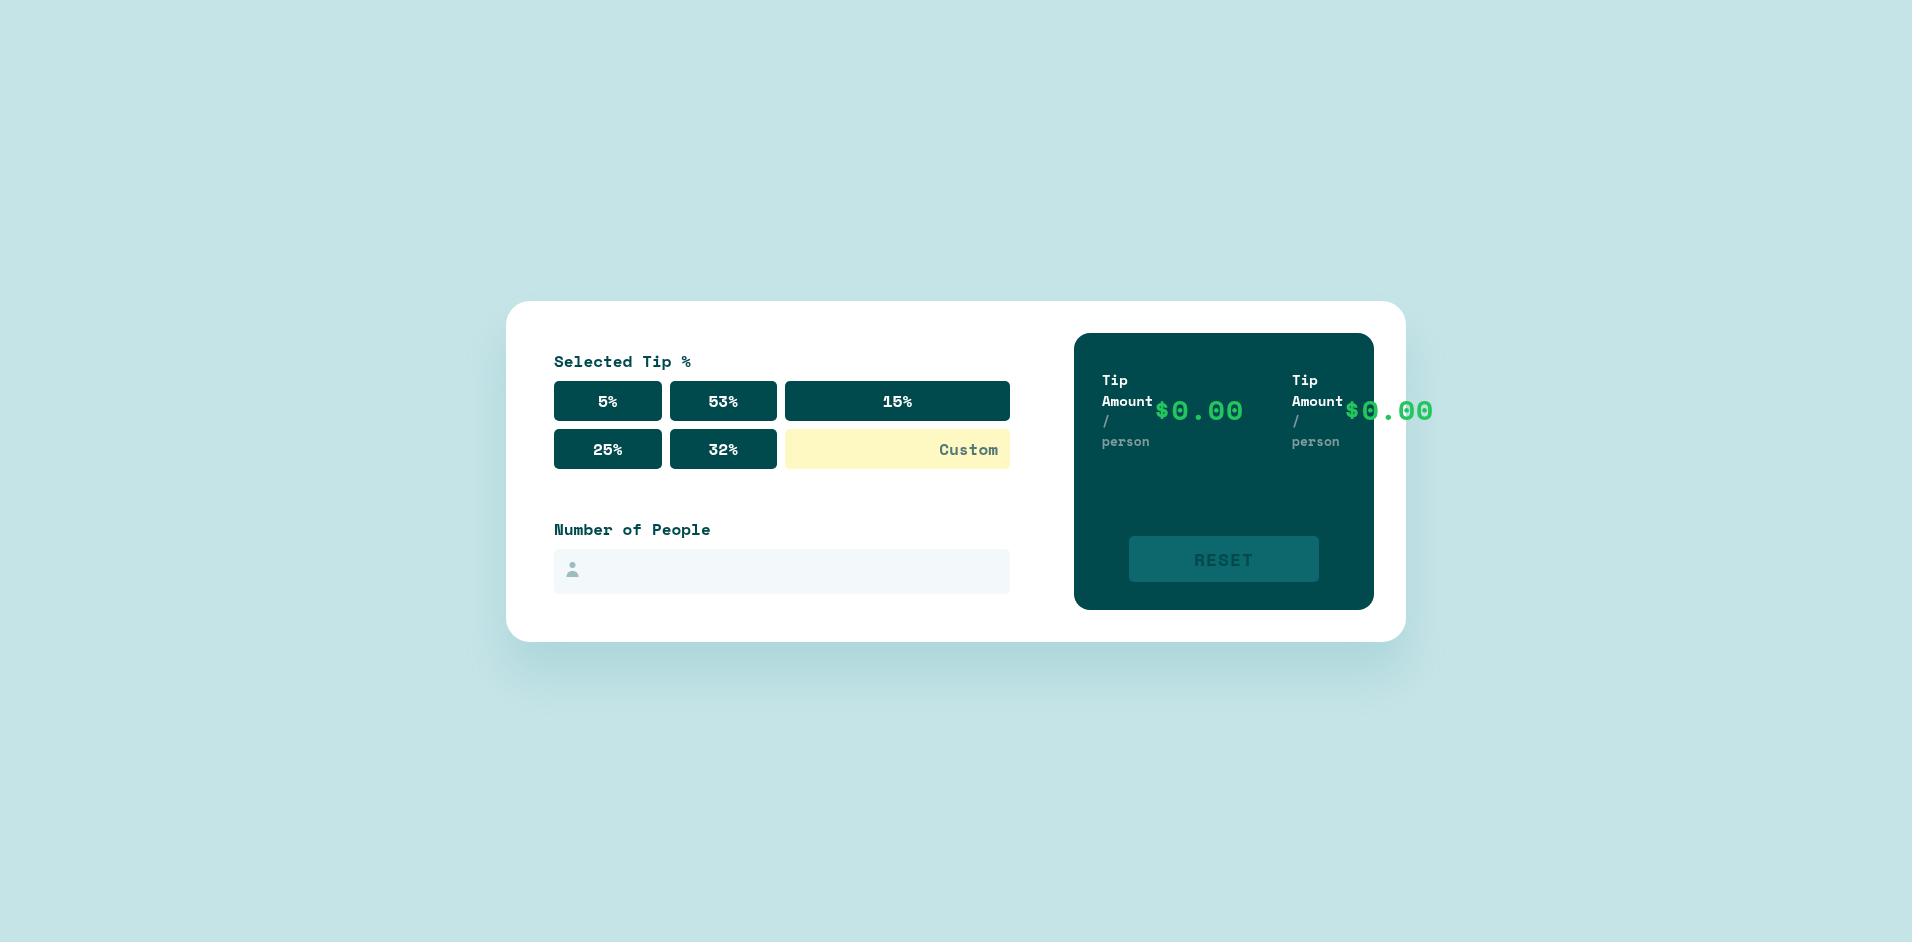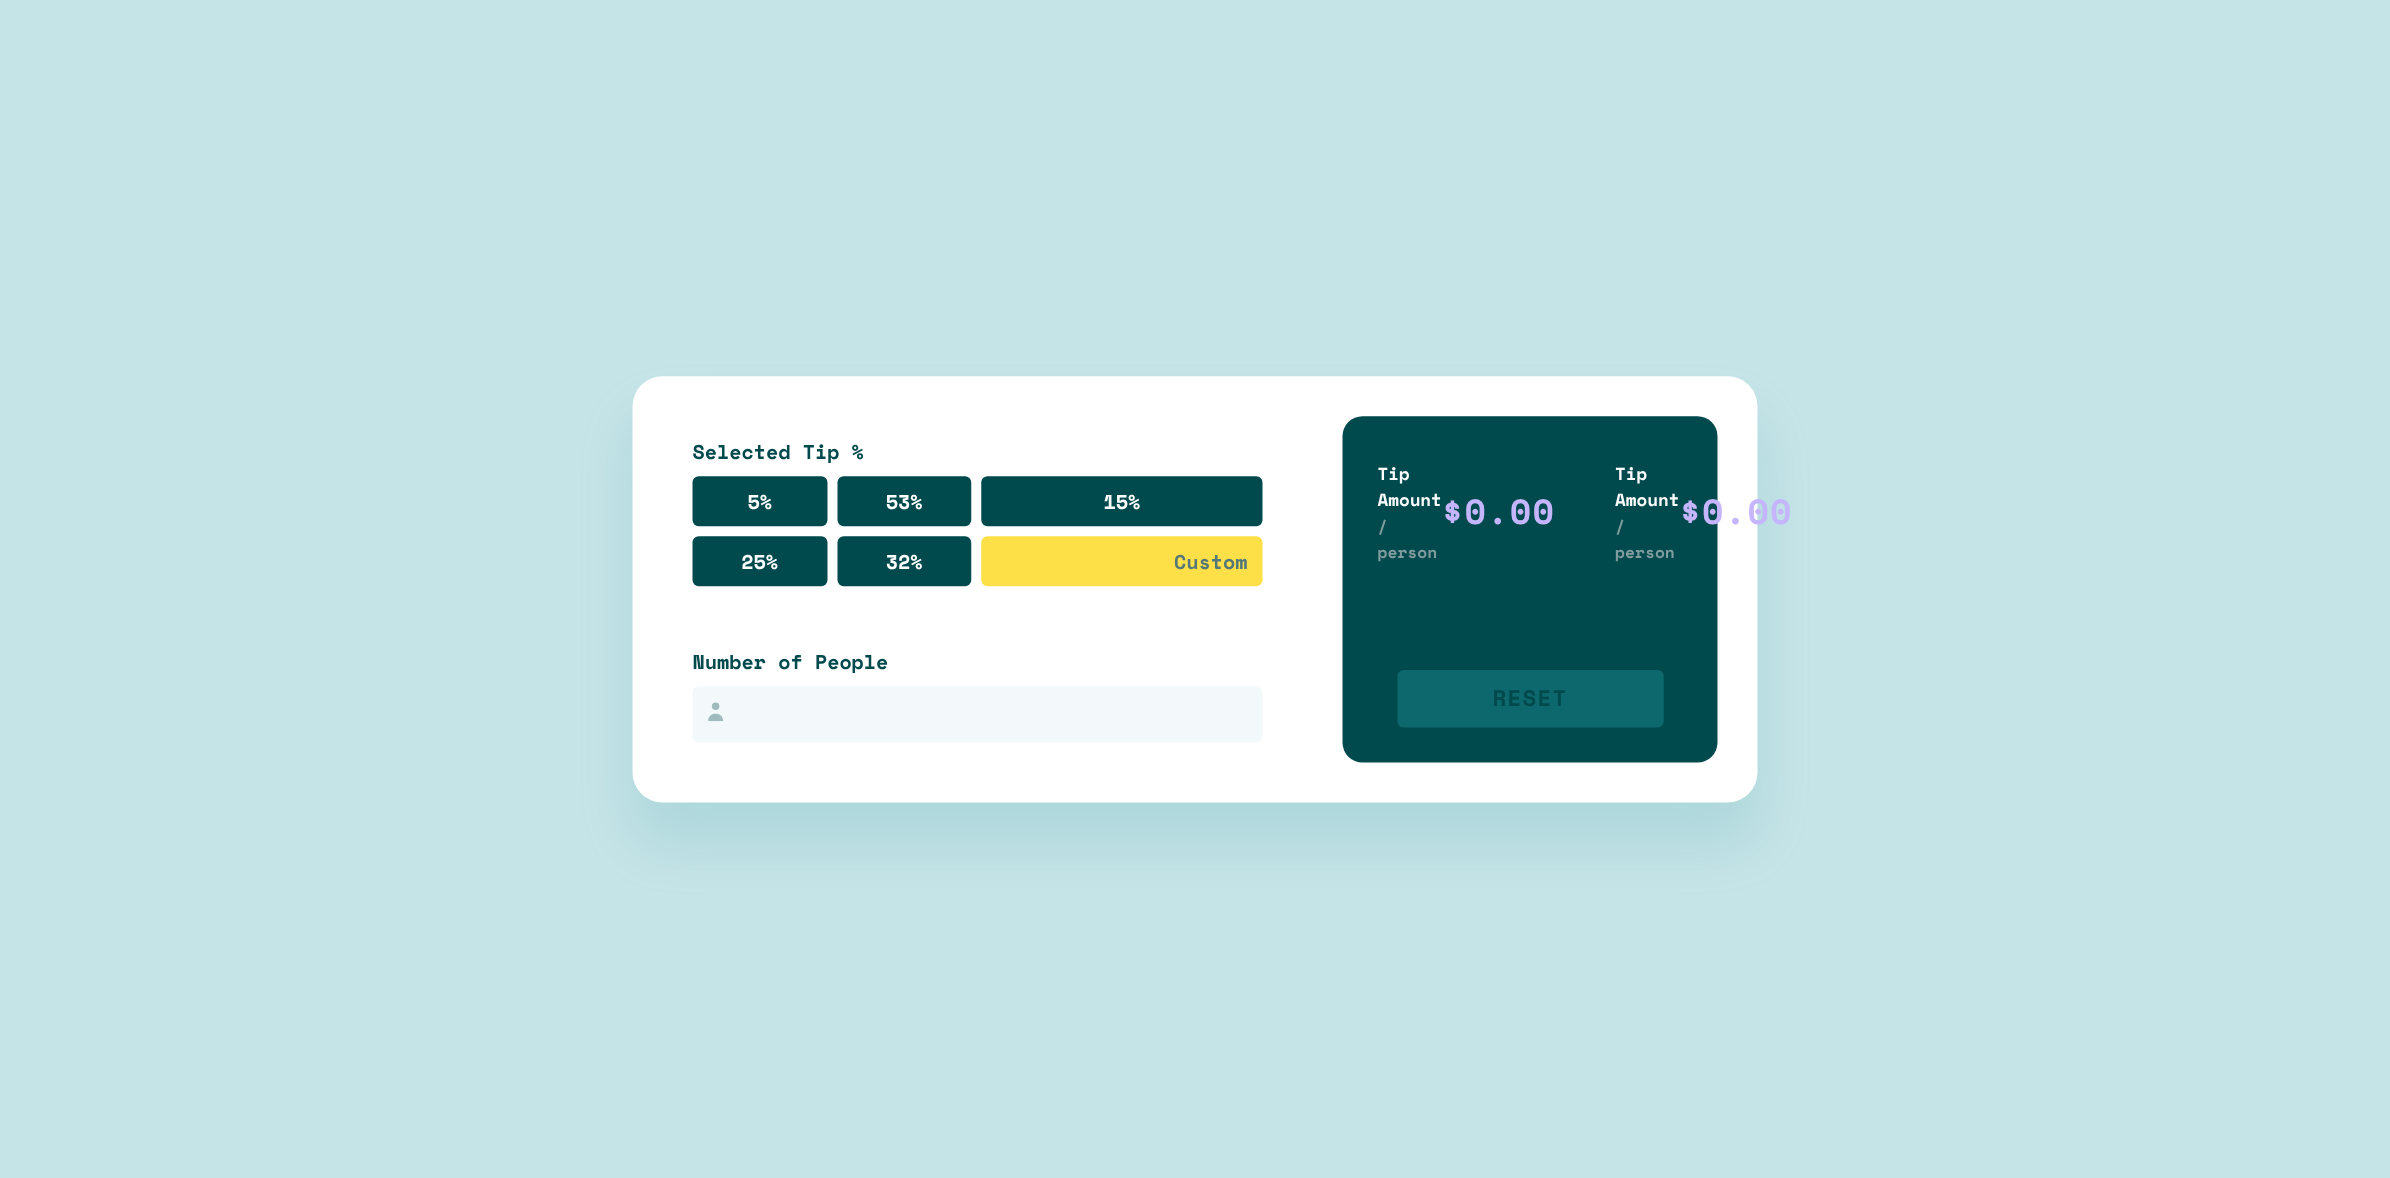--- a/index.html
+++ b/index.html
@@ -77,21 +77,21 @@
       color: #FFFFFF;
       border: none;
       border-radius: 5px;
       padding: 8px 0;
       font-size: 16px;
       font-weight: 700;
       font-family: inherit;
       cursor: pointer;
     }
     .tip-custom {
-      background: #fde047;
+      background: #fef9c3;
       border: none;
       border-radius: 5px;
       padding: 8px 12px;
       font-size: 16px;
       font-weight: 700;
       font-family: inherit;
       text-align: right;
       color: #00494D;
     }
     .tip-custom::placeholder {
@@ -124,37 +124,37 @@
       color: #FFFFFF;
       font-size: 14px;
       font-weight: 700;
     }
     .result-sub {
       color: #7F9C9F;
       font-size: 13px;
       font-weight: 700;
     }
     .result-value {
-      color: #c4b5fd;
+      color: #22c55e;
       font-size: 28px;
       font-weight: 700;
       letter-spacing: 1px;
     }
     .reset-button {
       background: #0D686D;
       color: #00494D;
       border: none;
       border-radius: 5px;
       padding: 10px 0;
       font-size: 18px;
       font-weight: 700;
       font-family: inherit;
       letter-spacing: 1px;
       cursor: pointer;
-      width: 213px;
+      width: 190px;
       align-self: center;
       margin-top: 48px;
     }
     .person-icon {
       position: absolute;
       left: 12px;
       top: 50%;
       transform: translateY(-50%);
     }
   </style>

